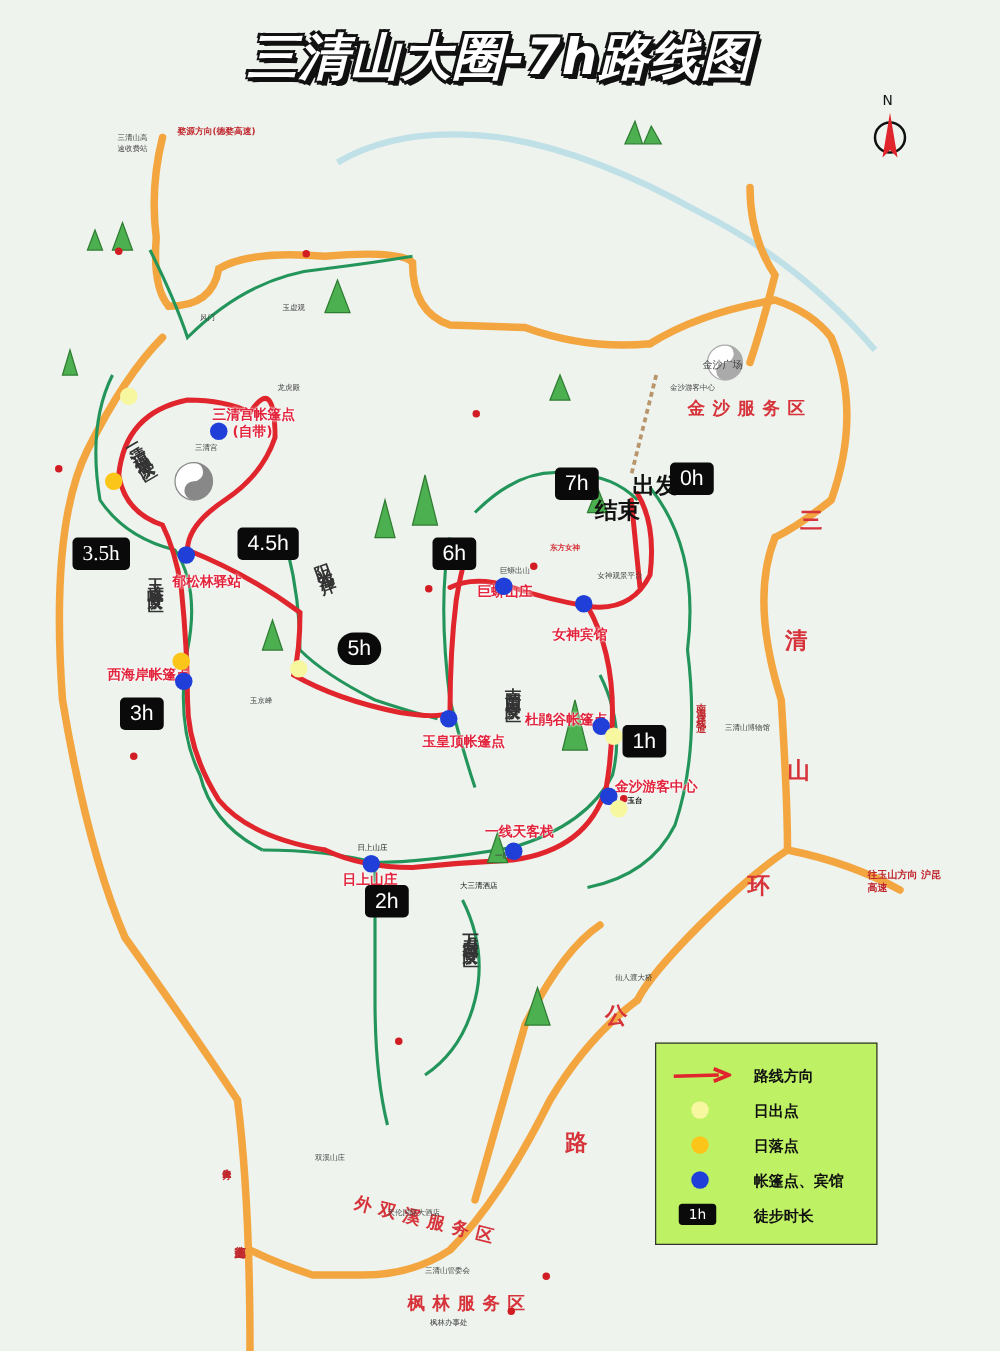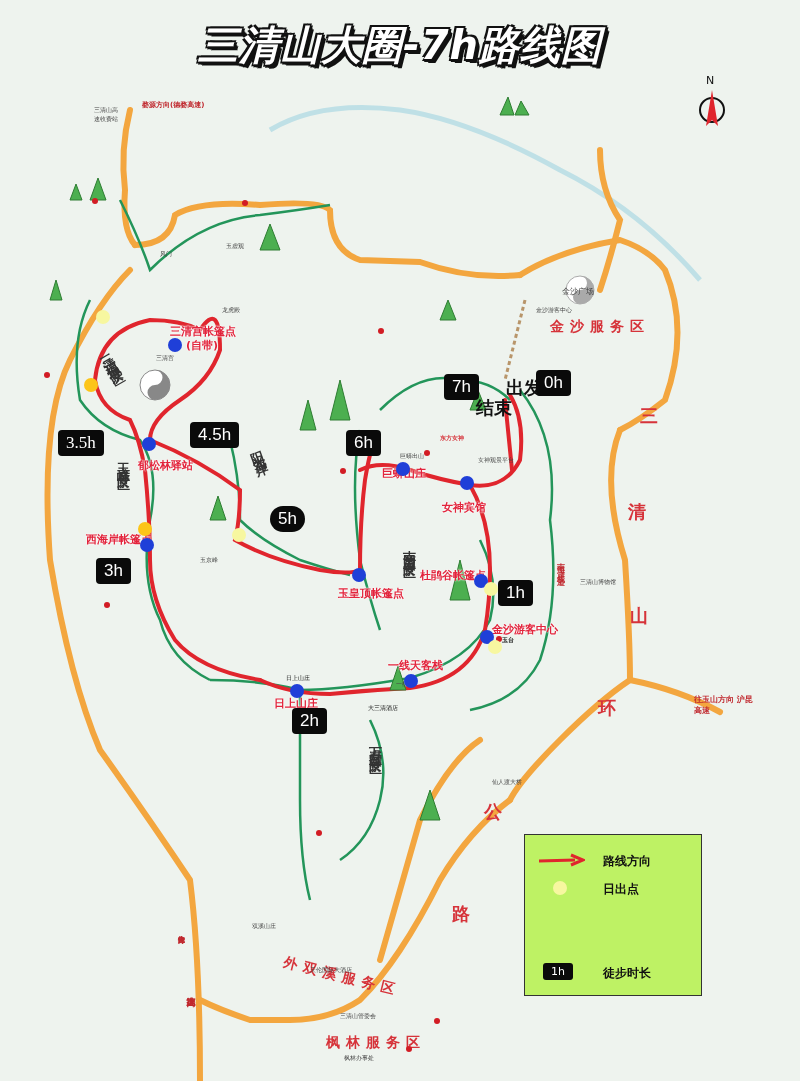--- a/index.html
+++ b/index.html
@@ -205,17 +205,25 @@
     <svg class="leg-icon" width="48" height="14">
         <path d="M2 8 L38 7" stroke="#e0252d" stroke-width="3"></path>
         <path d="M34 2 L46 7 L34 12" stroke="#e0252d" stroke-width="3" fill="none"></path>
       </svg>
     <span class="leg-text">路线方向</span>
   </div>
   <div class="leg-row" style="top:44px;">
     <span class="leg-icon" style="left:28px;width:14px;height:14px;border-radius:50%;background:#f7f7a0;"></span>
     <span class="leg-text">日出点</span>
   </div>
+  <div class="leg-row" style="top:72px;">
+    <span class="leg-icon" style="left:28px;width:14px;height:14px;border-radius:50%;background:#fcc519;"></span>
+    <span class="leg-text">日落点</span>
+  </div>
+  <div class="leg-row" style="top:100px;">
+    <span class="leg-icon" style="left:28px;width:14px;height:14px;border-radius:50%;background:#1f3fd8;"></span>
+    <span class="leg-text">帐篷点、宾馆</span>
+  </div>
   <div class="leg-row" style="top:128px;">
     <span class="leg-icon" style="left:18px;top:0;background:#0a0a0a;color:#fff;font-size:11px;padding:2px 8px;border-radius:3px;">1h</span>
     <span class="leg-text">徒步时长</span>
   </div>
 </div>
 
 </body></html>

